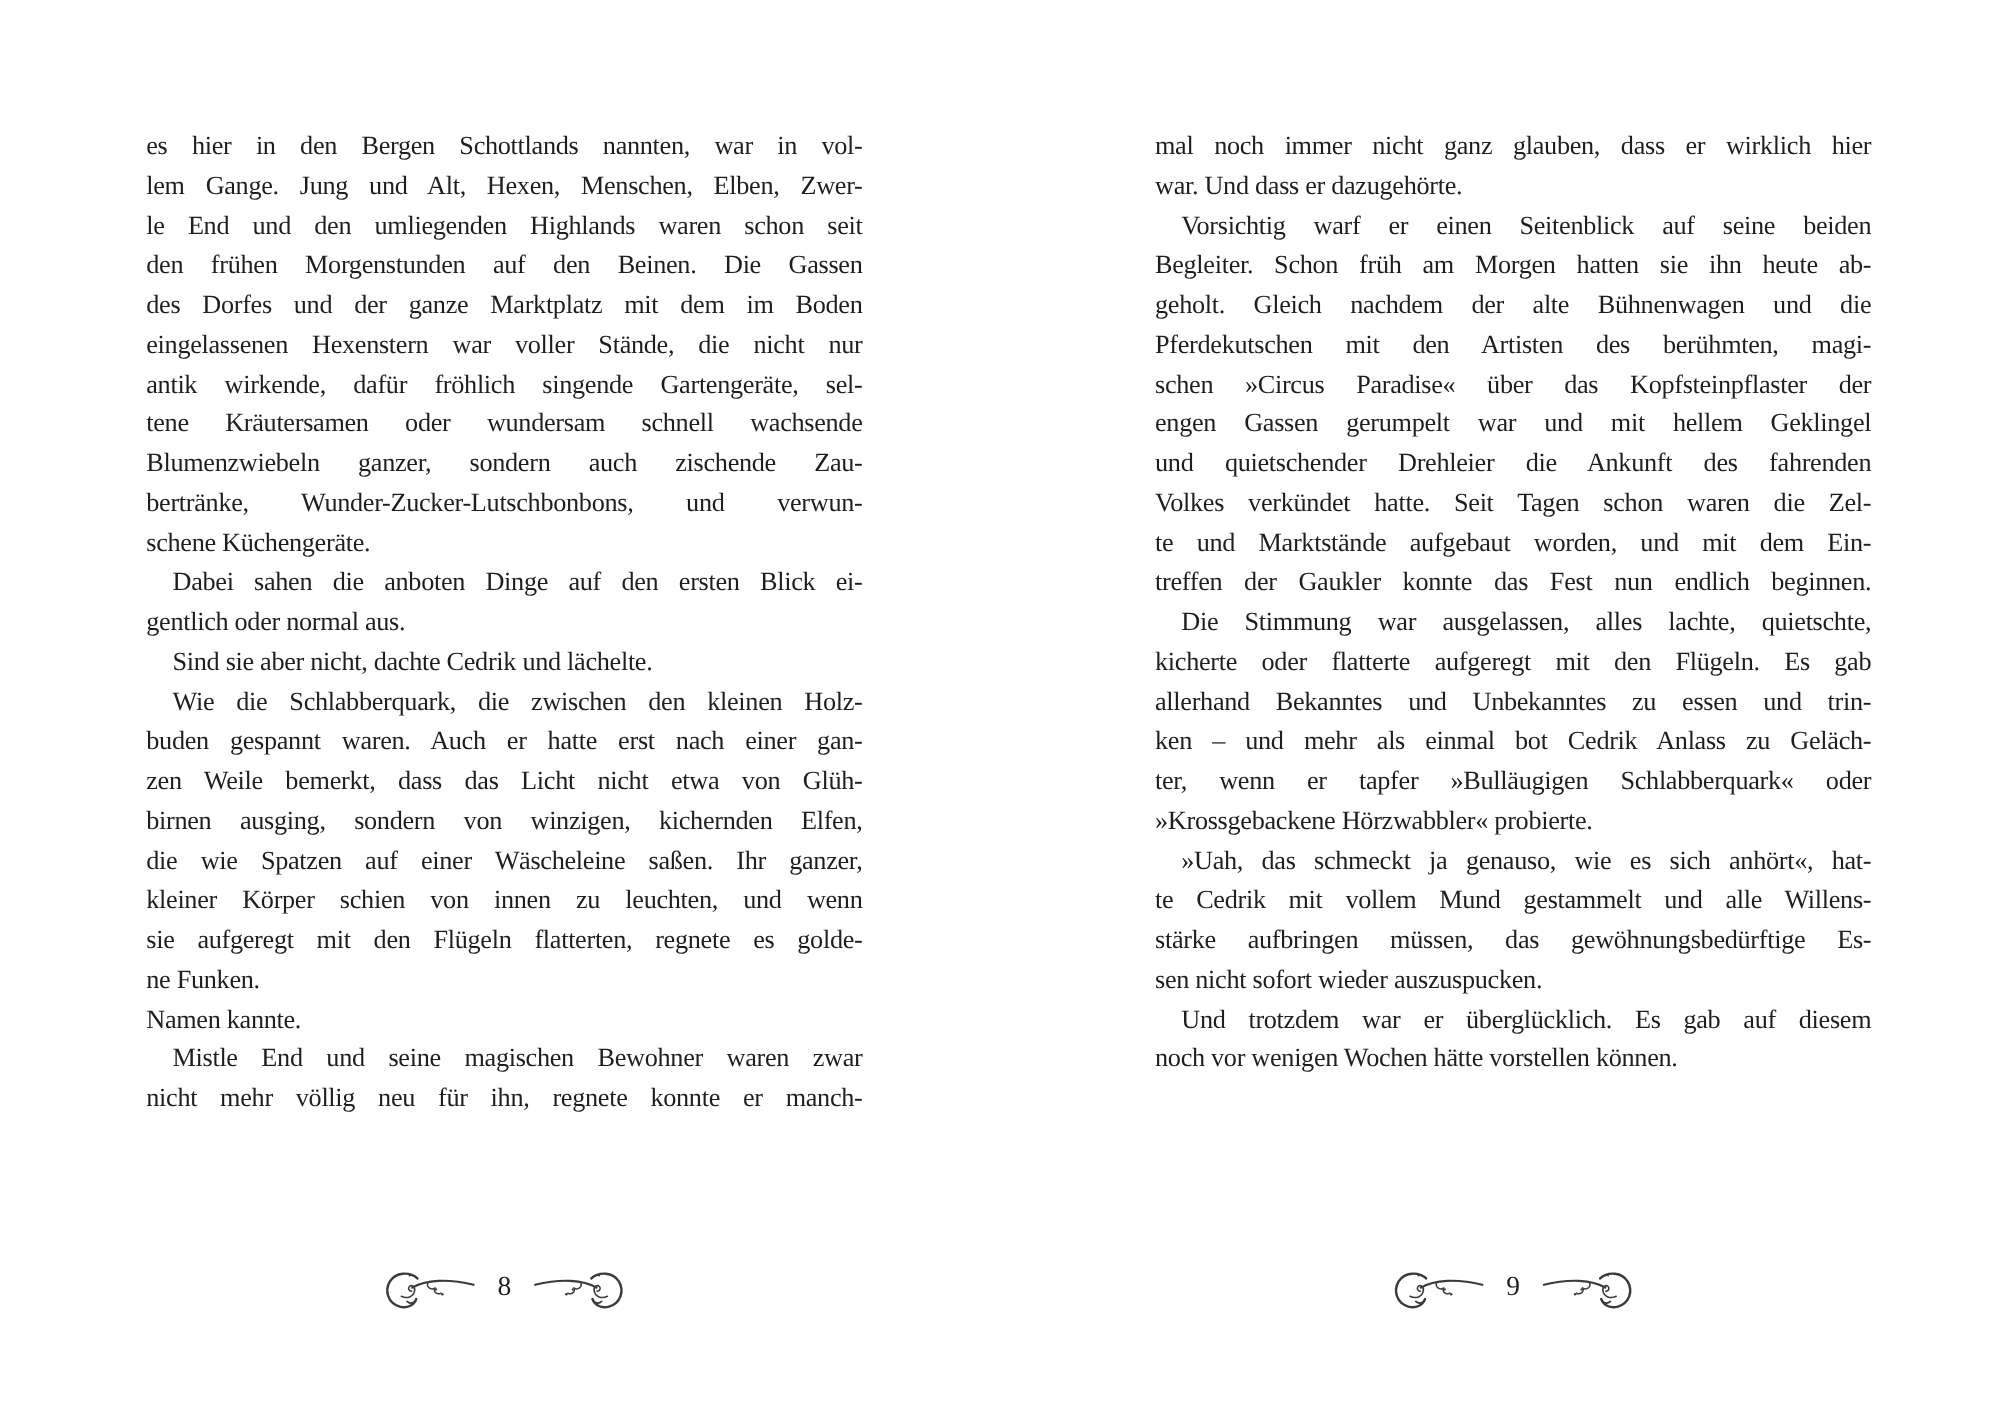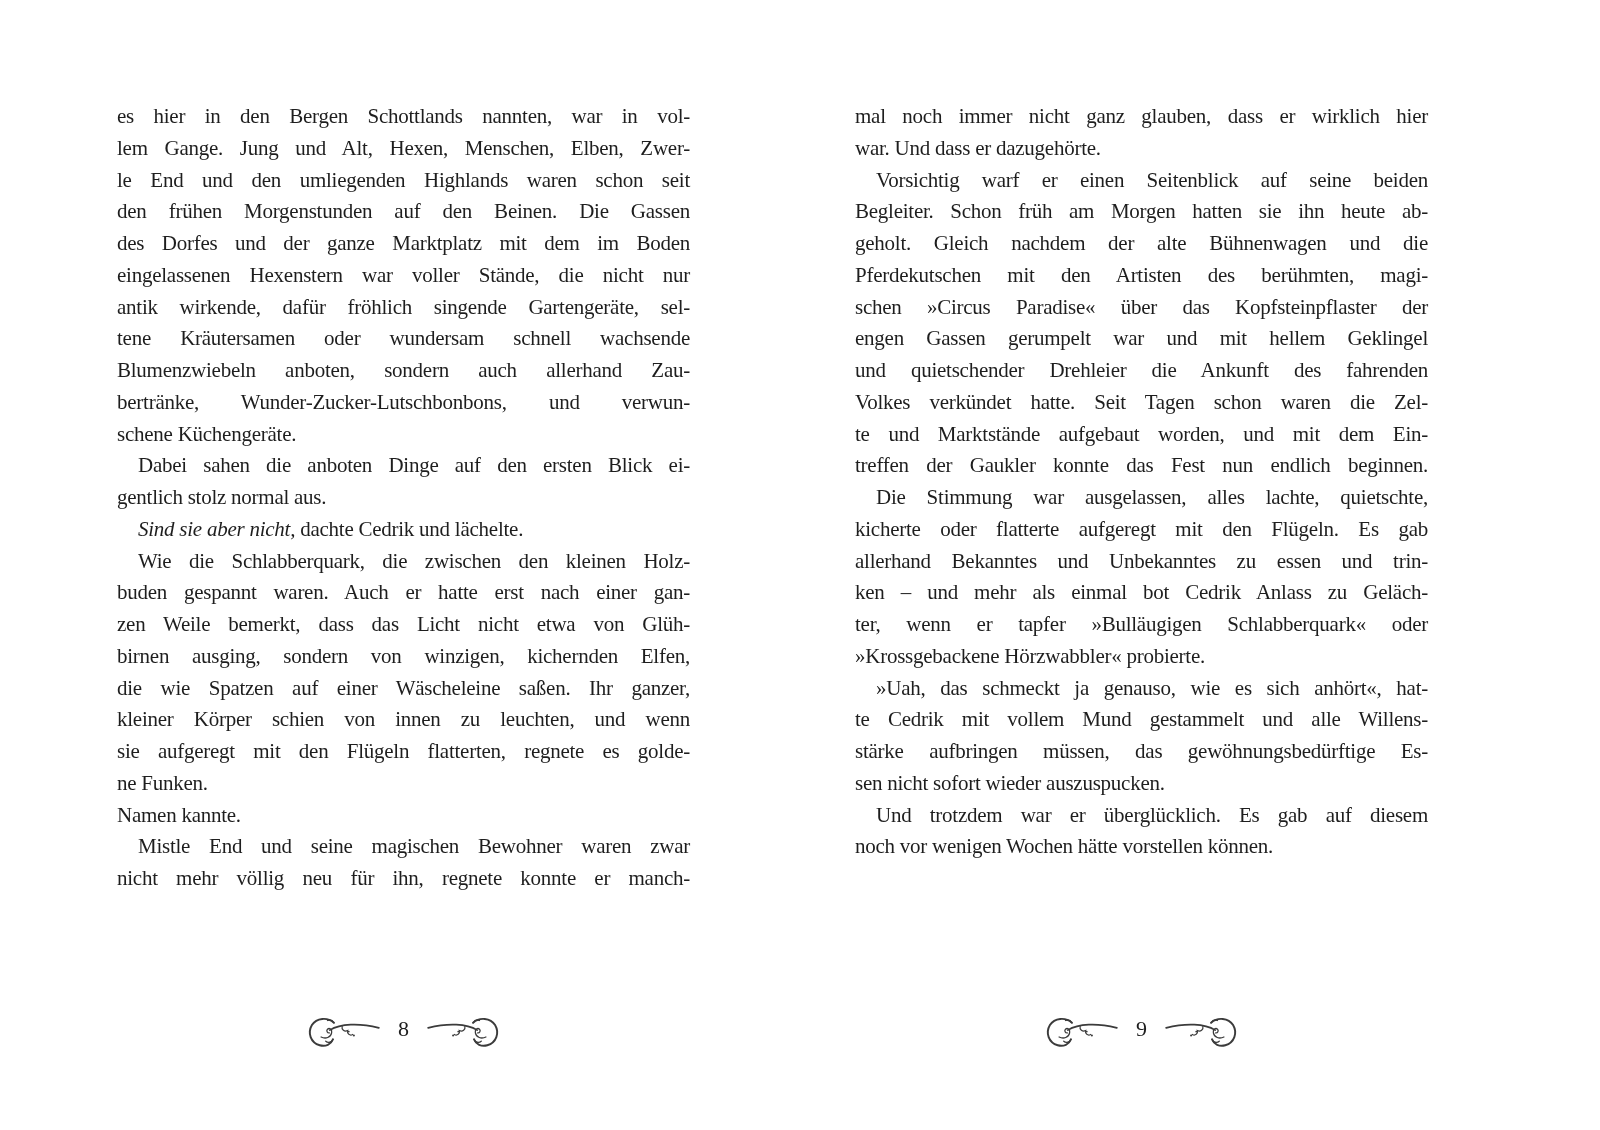--- a/index.html
+++ b/index.html
@@ -14,21 +14,21 @@
     overflow: hidden;
     font-family: "Liberation Serif", "DejaVu Serif", serif;
     color: #1e1e1e;
   }
   .page {
     position: absolute;
     top: 0;
     height: 1130px;
   }
   .page-left  { left: 117px; width: 573px; }
-  .page-right { left: 855px; width: 573px; }
+  .page-right { left: 924px; width: 573px; }
 
   .text-block {
     position: absolute;
     top: 101px;
     left: 0;
     right: 0;
   }
   .para { margin: 0; padding: 0; }
   .line {
     font-size: 21px;
@@ -36,21 +36,21 @@
     letter-spacing: -0.25px;
     color: #1e1e1e;
     text-align: justify;
     text-justify: inter-word;
     text-align-last: left;
     white-space: normal;
     overflow: visible;
   }
   .line.jst { text-align-last: justify; }
   .line.ind { padding-left: 21px; }
-  .it { font-style: italic; }
+  .it { }
 
   .pagefoot {
     position: absolute;
     top: 1006px;
     left: 0;
     right: 0;
     height: 50px;
     display: flex;
     align-items: center;
     justify-content: center;
@@ -73,27 +73,27 @@
   <div class="text-block">
       <div class="para">
         <div class="line jst"><span>es hier in den Bergen Schottlands nannten, war in vol-</span></div>
         <div class="line jst"><span>lem Gange. Jung und Alt, Hexen, Menschen, Elben, Zwer-</span></div>
         <div class="line jst"><span>le End und den umliegenden Highlands waren schon seit</span></div>
         <div class="line jst"><span>den frühen Morgenstunden auf den Beinen. Die Gassen</span></div>
         <div class="line jst"><span>des Dorfes und der ganze Marktplatz mit dem im Boden</span></div>
         <div class="line jst"><span>eingelassenen Hexenstern war voller Stände, die nicht nur</span></div>
         <div class="line jst"><span>antik wirkende, dafür fröhlich singende Gartengeräte, sel-</span></div>
         <div class="line jst"><span>tene Kräutersamen oder wundersam schnell wachsende</span></div>
-        <div class="line jst"><span>Blumenzwiebeln anboten, sondern auch allerhand Zau-</span></div>
+        <div class="line jst"><span>Blumenzwiebeln ganzer, sondern auch zischende Zau-</span></div>
         <div class="line jst"><span>bertränke, Wunder-Zucker-Lutschbonbons, und verwun-</span></div>
         <div class="line"><span>schene Küchengeräte.</span></div>
       </div>
       <div class="para">
         <div class="line ind jst"><span>Dabei sahen die anboten Dinge auf den ersten Blick ei-</span></div>
-        <div class="line"><span>gentlich stolz normal aus.</span></div>
+        <div class="line"><span>gentlich oder normal aus.</span></div>
       </div>
       <div class="para">
         <div class="line ind"><span class="it">Sind sie aber nicht,</span><span> dachte Cedrik und lächelte.</span></div>
       </div>
       <div class="para">
         <div class="line ind jst"><span>Wie die Schlabberquark, die zwischen den kleinen Holz-</span></div>
         <div class="line jst"><span>buden gespannt waren. Auch er hatte erst nach einer gan-</span></div>
         <div class="line jst"><span>zen Weile bemerkt, dass das Licht nicht etwa von Glüh-</span></div>
         <div class="line jst"><span>birnen ausging, sondern von winzigen, kichernden Elfen,</span></div>
         <div class="line jst"><span>die wie Spatzen auf einer Wäscheleine saßen. Ihr ganzer,</span></div>

